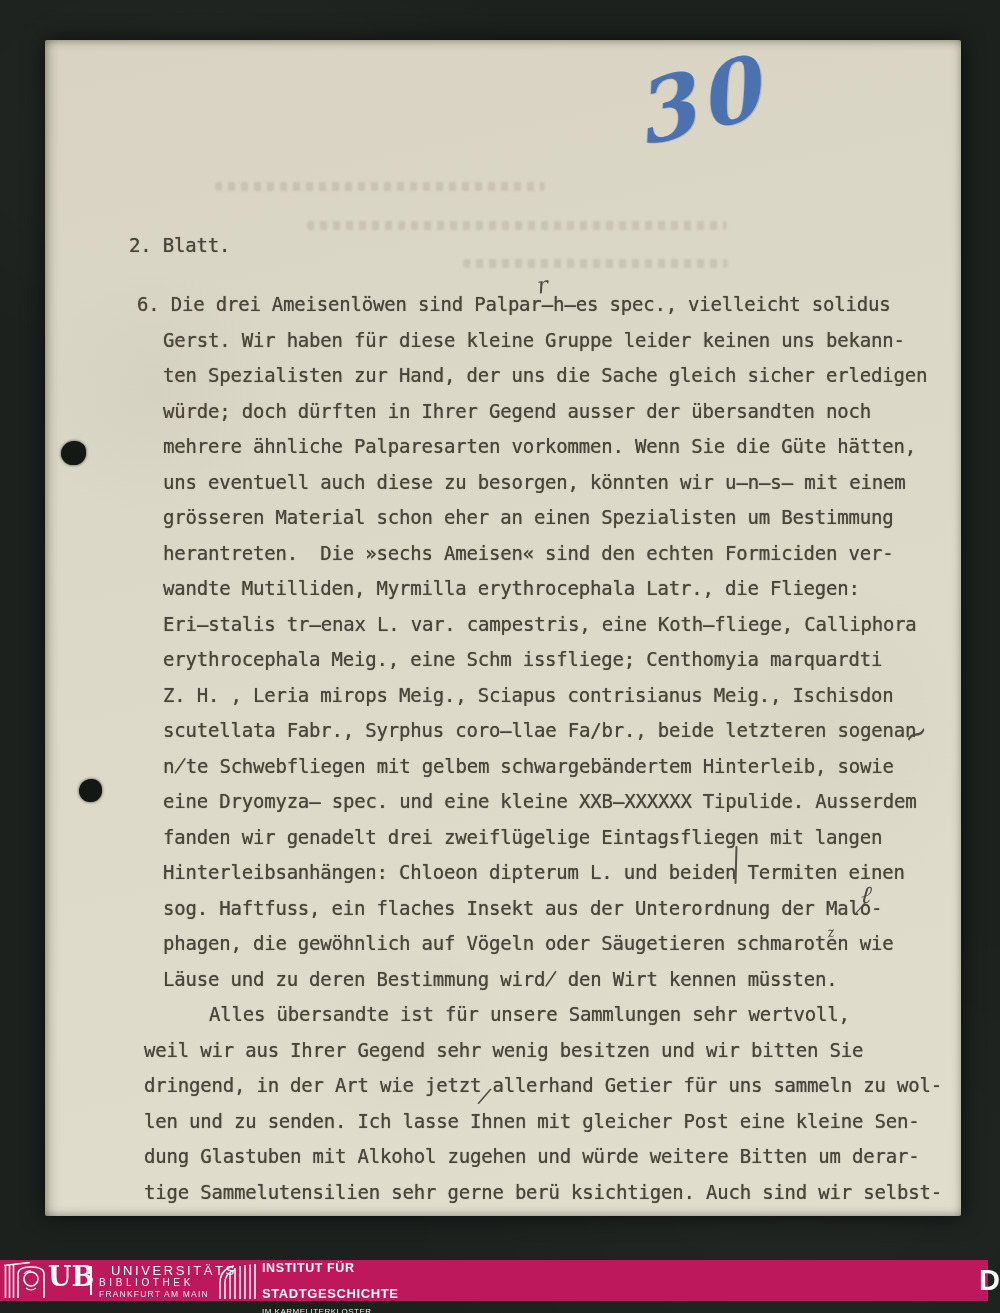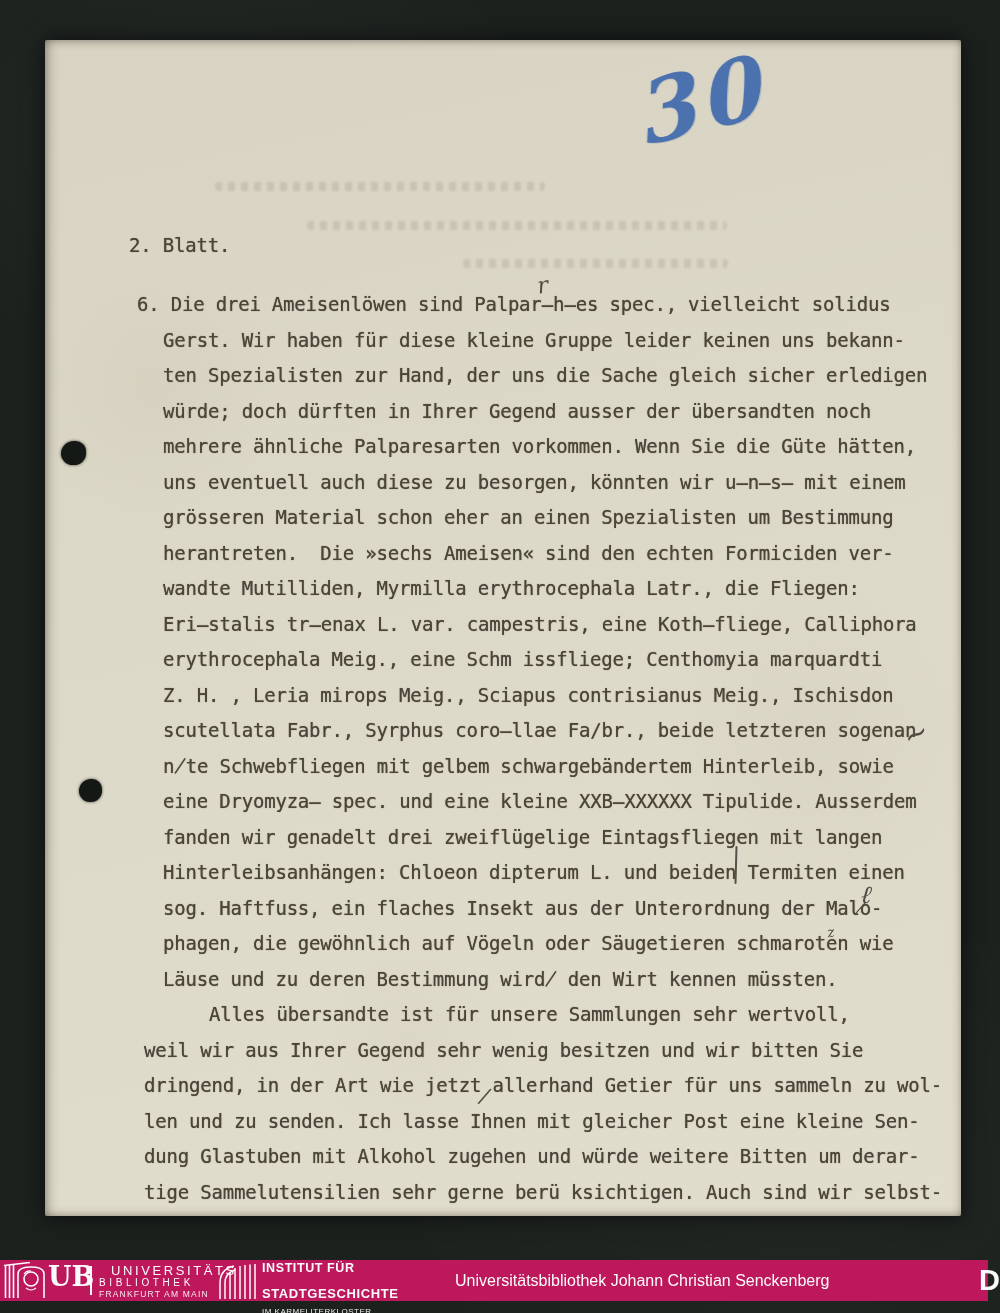--- a/index.html
+++ b/index.html
@@ -211,16 +211,15 @@
       <line x1="37" y1="36" x2="37" y2="1"></line>
     </g>
   </svg>
   <div class="inst-stack">
     <div class="l1">INSTITUT FÜR</div>
     <div class="l2">STADTGESCHICHTE</div>
     <div class="l3">IM KARMELITERKLOSTER</div>
     <div class="l4">FRANKFURT AM MAIN</div>
   </div>
 
-  <div class="library-name">Universitätsbibliothek Johann Christian Senckenberg</div>
 
   <div class="dfg">DFG</div>
 </div>
 
 </body></html>

